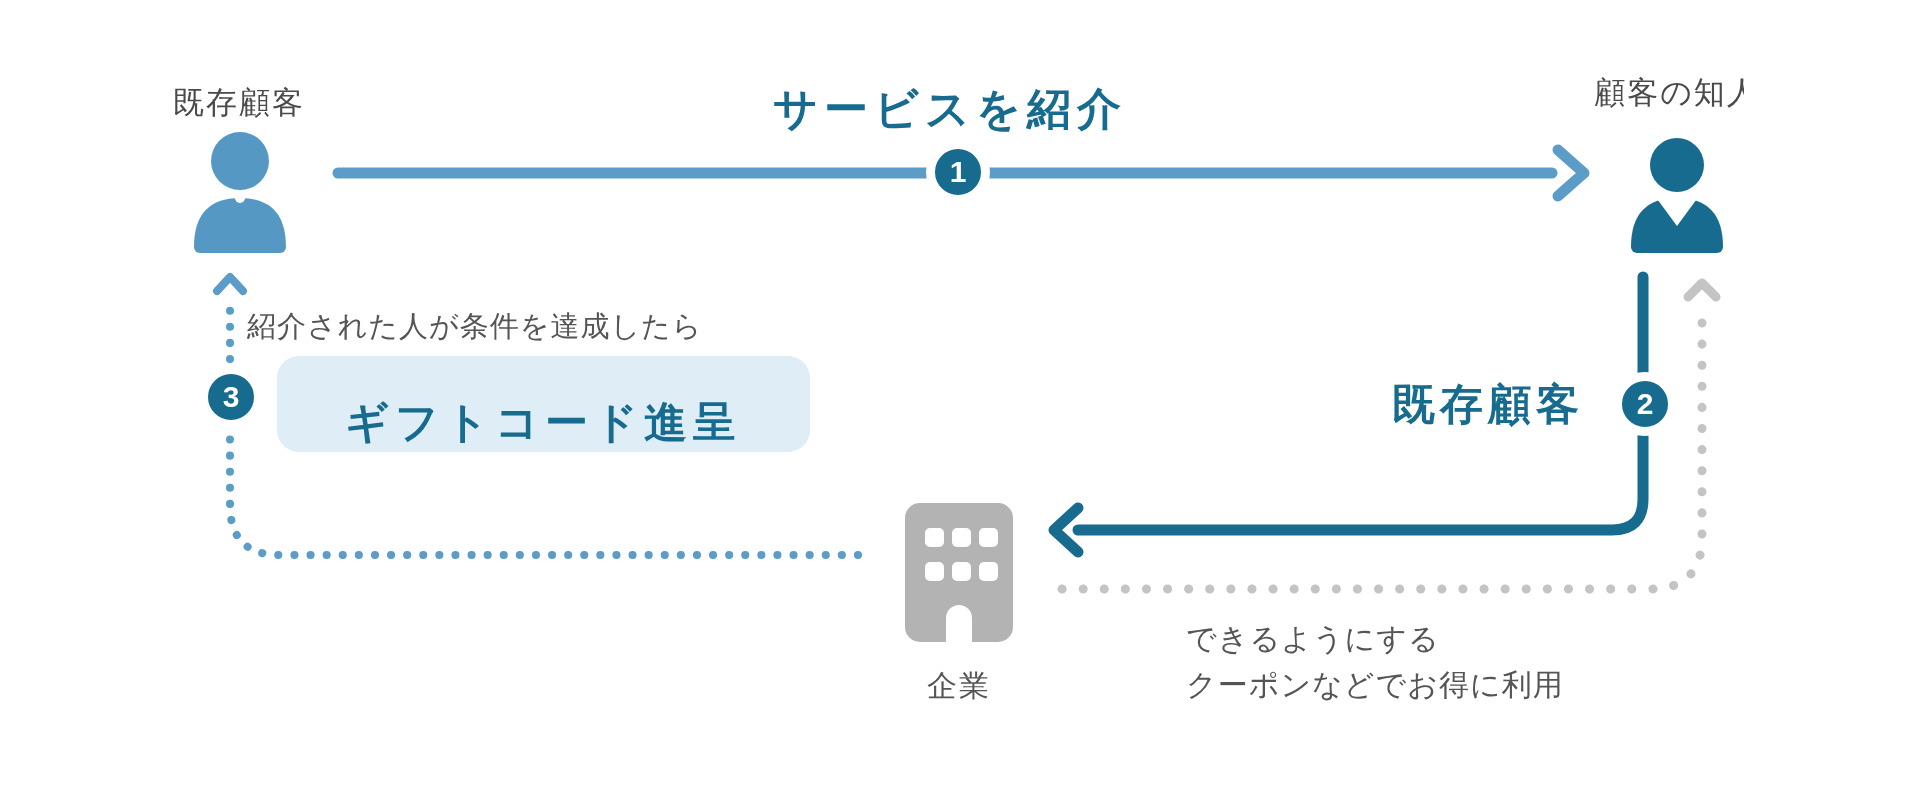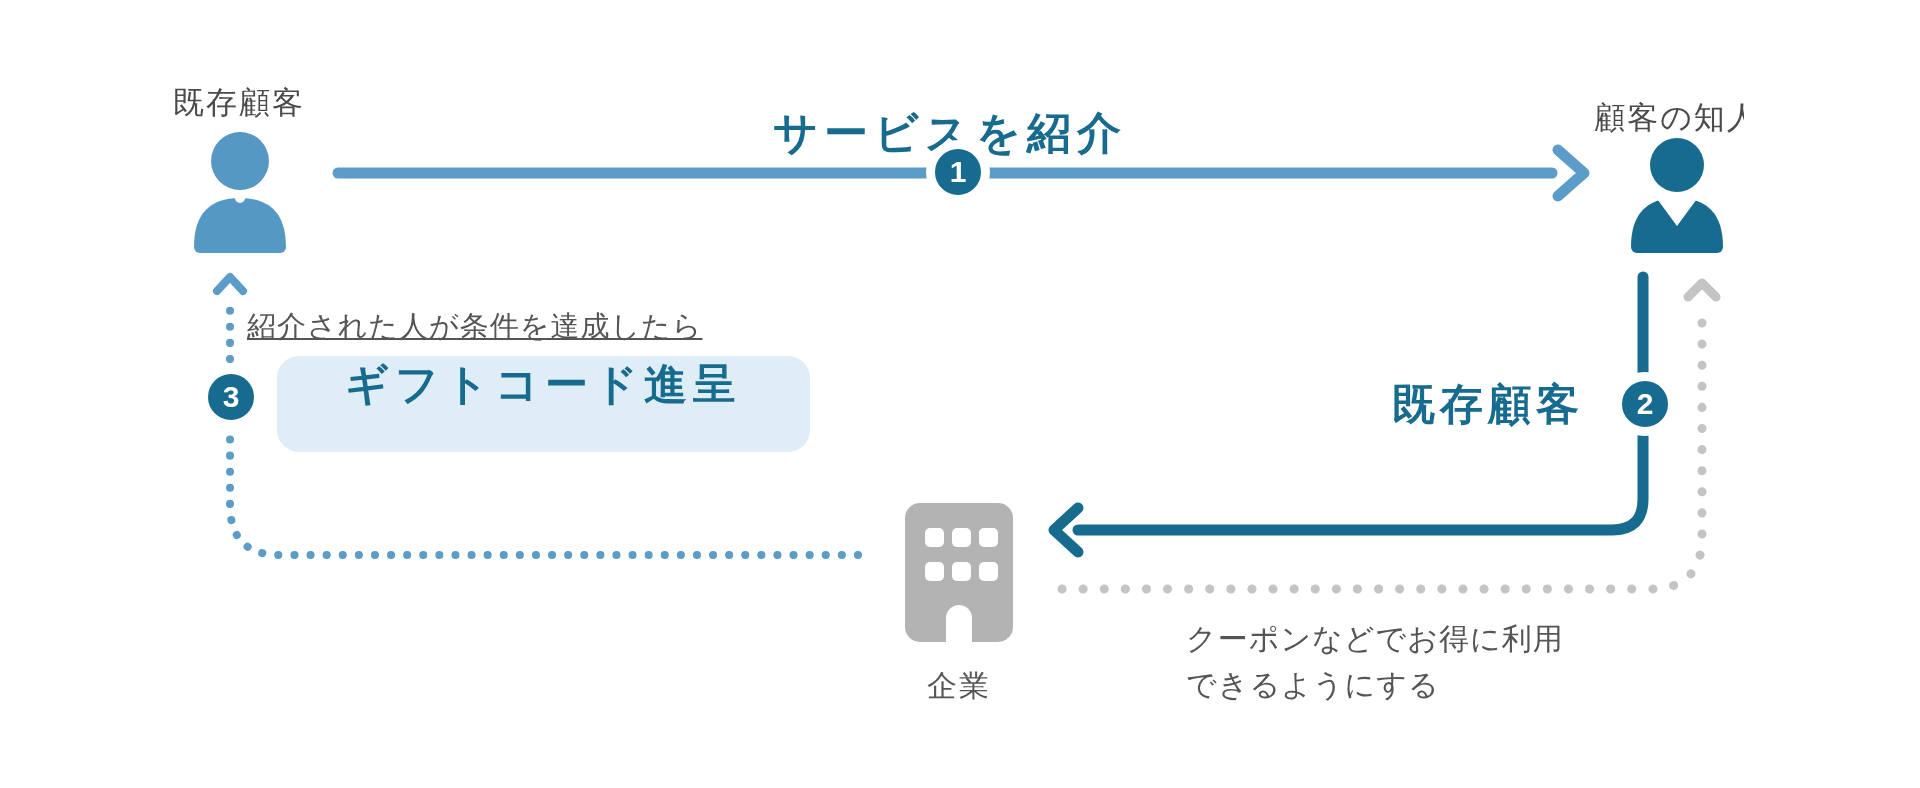--- a/index.html
+++ b/index.html
@@ -30,21 +30,21 @@
   .note-text{
     font-size:30px;color:#555555;letter-spacing:1px;line-height:46px;
   }
   .company-label{
     font-size:30px;color:#555555;letter-spacing:2px;
     transform:translateX(-50%);
   }
   .reward-box{
     position:absolute;left:277px;top:356px;width:533px;height:96px;
     background:#DEEDF6;border-radius:22px;
-    display:flex;align-items:flex-start;justify-content:center;
+    display:flex;align-items:flex-end;justify-content:center;
   }
   .reward-box span{
     font-size:43px;font-weight:bold;color:#176B8E;letter-spacing:6px;
   }
   .badge{
     position:absolute;width:46px;height:46px;border-radius:50%;
     background:#176B8E;border:9px solid #ffffff;
     color:#ffffff;font-weight:bold;font-size:30px;
     display:flex;align-items:center;justify-content:center;
     box-sizing:content-box;line-height:1;
@@ -99,37 +99,37 @@
       <rect x="979" y="528" width="19" height="19" rx="5" fill="#ffffff"></rect>
       <rect x="925" y="562" width="19" height="19" rx="5" fill="#ffffff"></rect>
       <rect x="952" y="562" width="19" height="19" rx="5" fill="#ffffff"></rect>
       <rect x="979" y="562" width="19" height="19" rx="5" fill="#ffffff"></rect>
       <path d="M946 642 v-24 a13 13 0 0 1 26 0 v24 z" fill="#ffffff"></path>
     </g>
   </svg>
 
   <div class="lbl actor-label" style="left:239px;top:82px;">既存顧客</div>
 
-  <div class="lbl actor-label" style="left:1677px;top:97px;">顧客の知人</div>
+  <div class="lbl actor-label" style="left:1677px;top:72px;">顧客の知人</div>
 
   <div class="lbl company-label" style="left:959px;top:666px;">企業</div>
 
-  <div class="lbl step-title" style="left:950px;top:80px;margin-top:24px;">サービスを紹介</div>
+  <div class="lbl step-title" style="left:950px;top:80px;">サービスを紹介</div>
 
   <div class="lbl step2-title" style="left:1488px;top:405px;">既存顧客</div>
 
-  <div class="lbl condition-text" style="left:247px;top:307px;text-decoration:underline;">紹介された人が条件を達成したら</div>
+  <div class="lbl condition-text" style="left:247px;top:307px;">紹介された人が条件を達成したら</div>
 
   <div class="reward-box">
     <span>ギフトコード進呈</span>
   </div>
 
   <div class="lbl note-text" style="left:1186px;top:616px;">
+    <div>できるようにする</div>
     <div>クーポンなどでお得に利用</div>
-    <div>できるようにする</div>
   </div>
 
   <div class="badge badge-1">
     <span>1</span>
   </div>
   <div class="badge badge-2">
     <span>2</span>
   </div>
   <div class="badge badge-3">
     <span>3</span>

